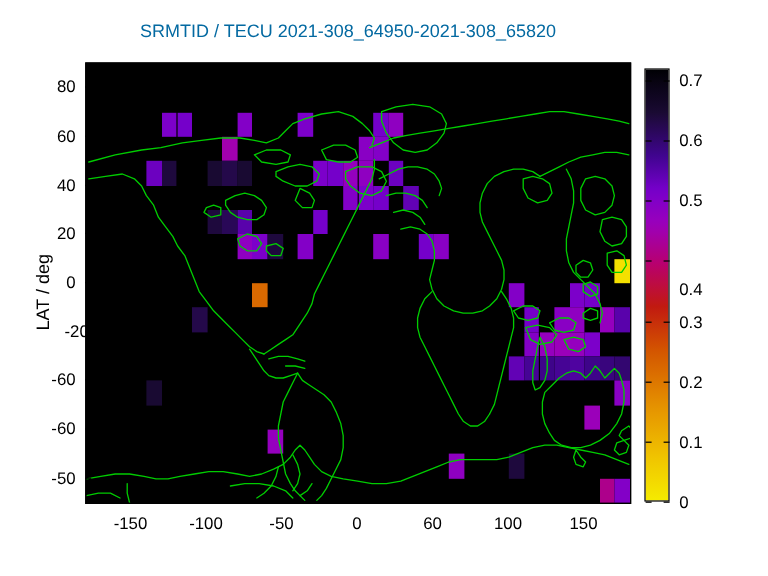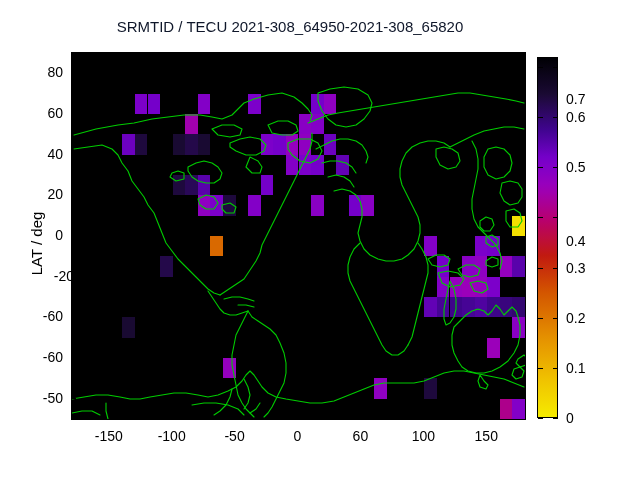--- a/index.html
+++ b/index.html
@@ -16,21 +16,21 @@
     overflow: hidden;
   }
   
   #title {
     position: absolute;
     left: 0;
     top: 18px;
     width: 580px;
     text-align: center;
     font-size: 15px;
-    color: #0f172a;
+    color: #0369a1;
     white-space: nowrap;
   }
   
   #plot-frame {
     position: absolute;
     left: 71px;
     top: 52px;
     width: 453px;
     height: 366px;
     background: #000000;
@@ -344,21 +344,21 @@
       <div class="xtick" style="left: 360.417px; top: 428px;">60</div>
       <div class="axis-tick-x" style="position: absolute; left: 360.417px; top: 413px;"></div>
       <div class="xtick" style="left: 423.333px; top: 428px;">100</div>
       <div class="axis-tick-x" style="position: absolute; left: 423.333px; top: 413px;"></div>
       <div class="xtick" style="left: 486.25px; top: 428px;">150</div>
       <div class="axis-tick-x" style="position: absolute; left: 486.25px; top: 413px;"></div>
     </div>
 
   <div id="cbar" style="background: linear-gradient(to top, rgb(245, 235, 0) 0%, rgb(244, 225, 0) 2.5%, rgb(243, 215, 0) 5%, rgb(241, 206, 0) 7.5%, rgb(240, 196, 0) 10%, rgb(238, 185, 0) 12.5%, rgb(235, 175, 0) 15%, rgb(233, 164, 0) 17.5%, rgb(231, 154, 0) 20%, rgb(228, 143, 0) 22.5%, rgb(225, 131, 0) 25%, rgb(221, 119, 0) 27.5%, rgb(218, 107, 0) 30%, rgb(214, 96, 0) 32.5%, rgb(211, 84, 0) 35%, rgb(207, 69, 4) 37.5%, rgb(202, 55, 8) 40%, rgb(197, 40, 12) 42.5%, rgb(193, 26, 16) 45%, rgb(191, 19, 40) 47.5%, rgb(189, 13, 64) 50%, rgb(186, 6, 87) 52.5%, rgb(184, 0, 111) 55%, rgb(176, 0, 132) 57.5%, rgb(168, 0, 153) 60%, rgb(160, 0, 174) 62.5%, rgb(151, 0, 189) 65%, rgb(139, 0, 194) 67.5%, rgb(128, 0, 200) 70%, rgb(116, 0, 200) 72.5%, rgb(98, 2, 181) 75%, rgb(81, 3, 162) 77.5%, rgb(64, 4, 143) 80%, rgb(54, 6, 120) 82.5%, rgb(45, 7, 97) 85%, rgb(36, 9, 74) 87.5%, rgb(26, 10, 51) 90%, rgb(19, 7, 39) 92.5%, rgb(13, 5, 28) 95%, rgb(7, 3, 16) 97.5%, rgb(0, 0, 4) 100%);"></div>
   <div id="cbticks">
-      <div class="cbtick" style="top: 67.0278px; margin-top: 32px;">0.7</div>
+      <div class="cbtick" style="top: 67.0278px;">0.7</div>
       <div class="cbtick-mark" style="left: 538px; top: 67.0278px;"></div>
       <div class="cbtick-mark" style="left: 553px; top: 67.0278px;"></div>
       <div class="cbtick" style="top: 117.167px;">0.6</div>
       <div class="cbtick-mark" style="left: 538px; top: 117.167px;"></div>
       <div class="cbtick-mark" style="left: 553px; top: 117.167px;"></div>
       <div class="cbtick" style="top: 167.306px;">0.5</div>
       <div class="cbtick-mark" style="left: 538px; top: 167.306px;"></div>
       <div class="cbtick-mark" style="left: 553px; top: 167.306px;"></div>
       <div class="cbtick" style="top: 217.444px; margin-top: 24px;">0.4</div>
       <div class="cbtick-mark" style="left: 538px; top: 217.444px;"></div>

